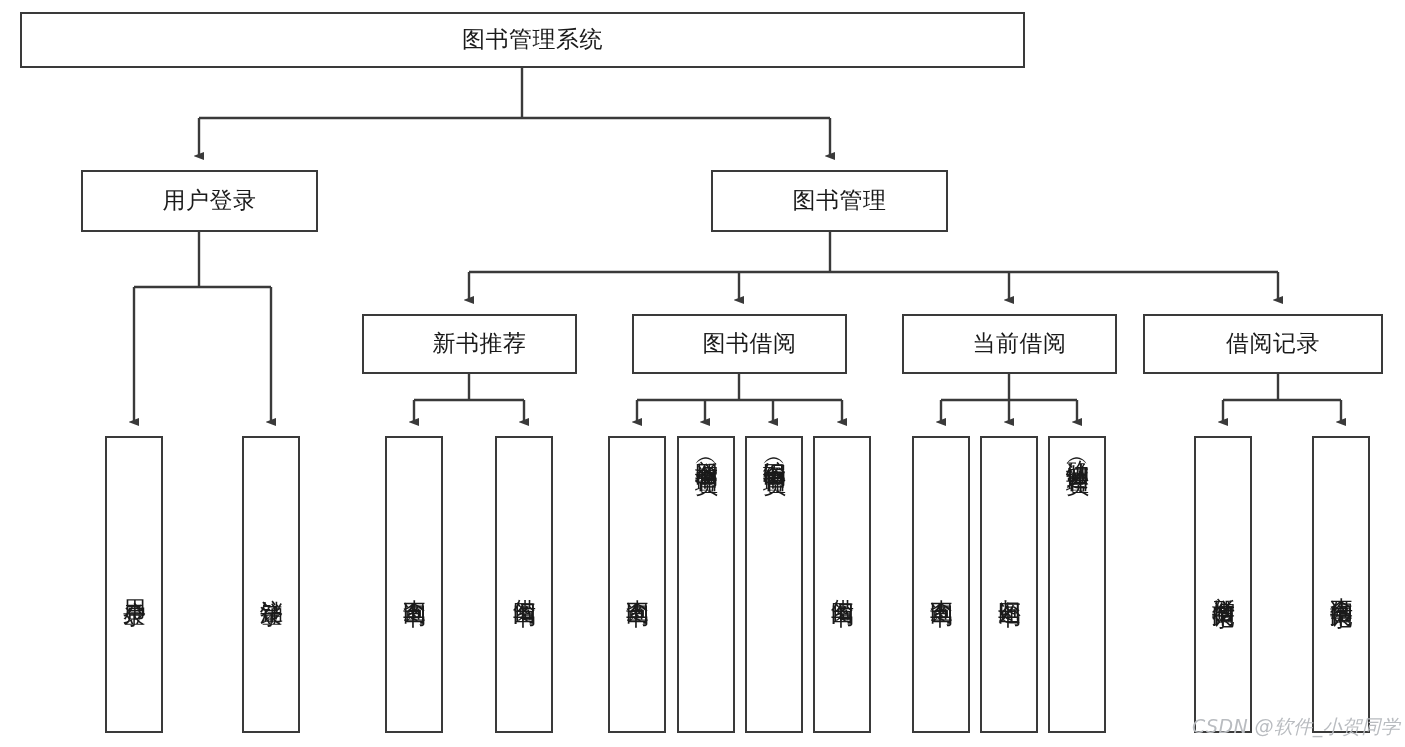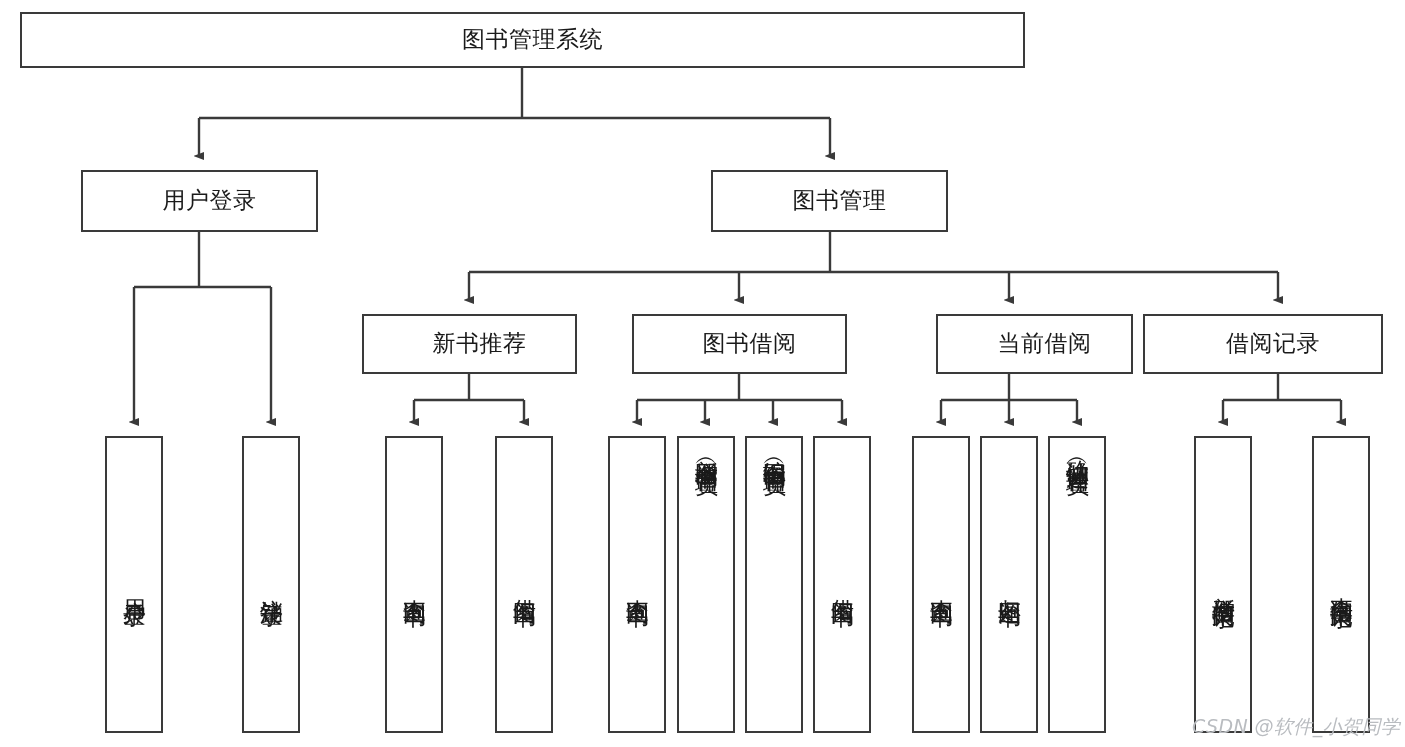--- a/index.html
+++ b/index.html
@@ -133,21 +133,21 @@
   <div class="node h" style="left:711px; top:170px; width:237px; height:62px;">
     <span>图书管理</span>
   </div>
 
   <div class="node h" style="left:362px; top:314px; width:215px; height:60px;">
     <span>新书推荐</span>
   </div>
   <div class="node h" style="left:632px; top:314px; width:215px; height:60px;font-family:Liberation Serif, serif;">
     <span>图书借阅</span>
   </div>
-  <div class="node h" style="left:936px; top:314px; width:197px; height:60px;">
+  <div class="node h" style="left:902px; top:314px; width:215px; height:60px;">
     <span>当前借阅</span>
   </div>
   <div class="node h" style="left:1127px; top:314px; width:240px; height:60px;margin-left:16px;">
     <span>借阅记录</span>
   </div>
 
   <div class="node v" style="left:105px; top:436px; width:58px; height:297px;">
     <span>用户登录</span>
   </div>
   <div class="node v" style="left:242px; top:436px; width:58px; height:297px;">

